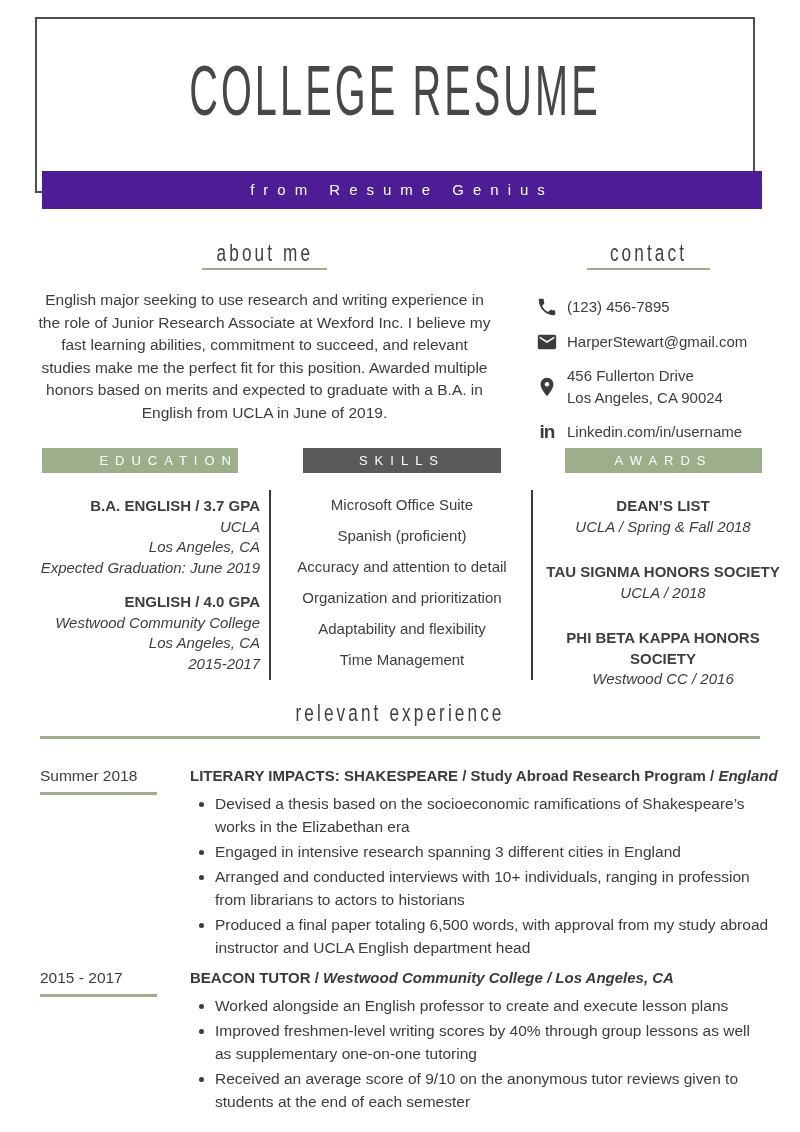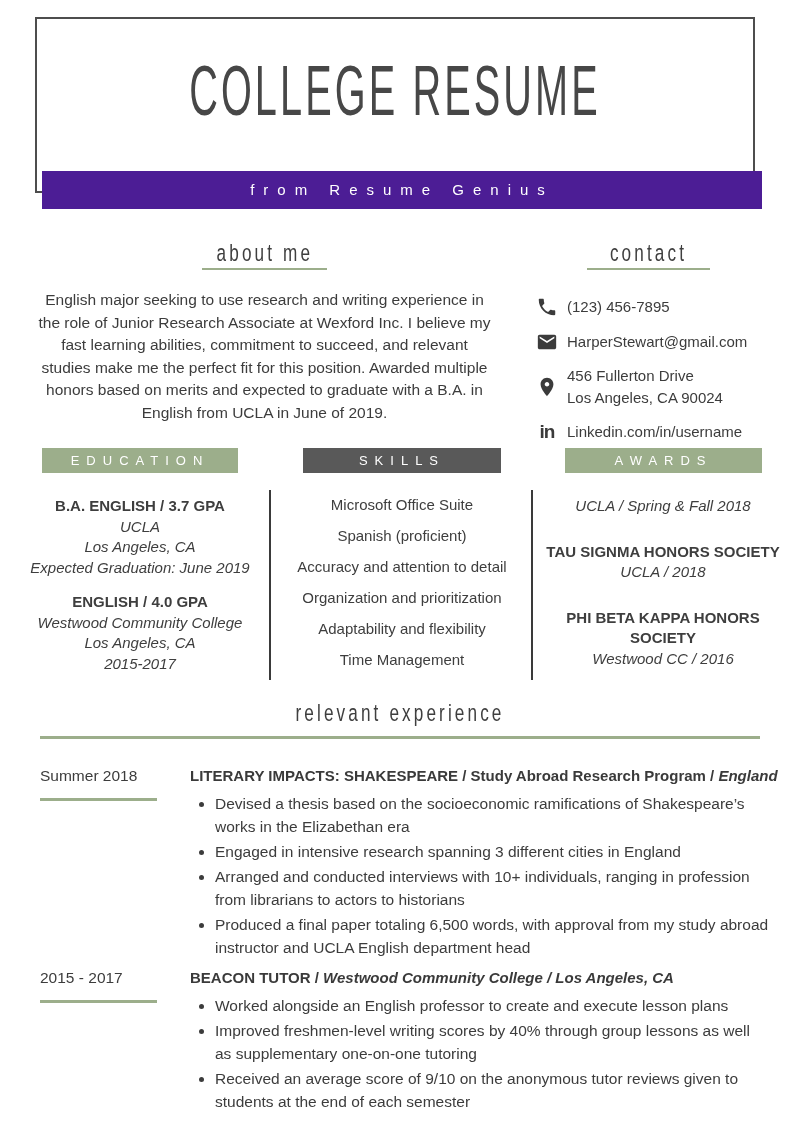--- a/index.html
+++ b/index.html
@@ -42,21 +42,21 @@
   .contact-list { margin-top:25px; padding-left:8px; }
   .c-row { display:flex; align-items:center; margin-bottom:11px; }
   .c-icon { width:22px; height:24px; flex-shrink:0; margin-right:9px; display:flex; align-items:center; justify-content:center; }
   .c-icon svg { width:22px; height:22px; fill:#3b3b3b; }
   .c-icon.linkedin { font-weight:bold; font-size:19px; color:#3b3b3b; letter-spacing:-1px; }
   .c-text { font-size:15px; line-height:22px; color:#3c3c3c; }
 
   
   .columns { position:absolute; left:0; top:448px; width:800px; height:245px; }
   .col { position:absolute; top:0; text-align:center; }
-  .col-education { left:20px; width:240px; }
+  .col-education { left:20px; width:240px;text-align:right; }
   .col-skills    { left:283px; width:238px; }
   .col-awards    { left:538px; width:250px; }
   .col-banner {
     height:25px; line-height:25px; color:#ffffff; font-size:13px;
     letter-spacing:7px; white-space:nowrap; overflow:hidden;
   }
   .banner-green { background:#9cae8b; }
   .banner-dark  { background:#595959; }
   .col-education .col-banner { margin:0 22px; }
   .col-skills .col-banner    { margin:0 20px 0 20px; }
@@ -75,21 +75,21 @@
   .v-divider.d2 { left:531px; }
 
   
   .experience { position:absolute; left:0; top:700px; width:800px; }
   .exp-rule { margin:11px 40px 0 40px; height:3px; background:#9cae8b; }
   .entry { display:flex; margin:28px 30px 0 40px; }
   .entry + .entry { margin-top:8px; }
   .entry-date { width:150px; flex-shrink:0; }
   .date-text {
     display:inline-block; font-size:15.5px; color:#3c3c3c;
-    border-bottom:3px solid #9cae8b; padding-bottom:13px; min-width:117px; box-sizing:border-box;
+    border-bottom:3px solid #9cae8b; padding-bottom:7px; min-width:117px; box-sizing:border-box;
   }
   .entry-body { flex:1; }
   .entry-title { font-size:15px; font-weight:bold; color:#3a3a3a; white-space:nowrap; }
   .entry-title .loc { font-style:italic; }
   ul.bullets { margin:8px 0 0 0; padding-left:25px; }
   ul.bullets li { font-size:15.5px; line-height:23px; margin-bottom:2px; color:#3c3c3c; }
 </style>
 </head>
 <body>
 
@@ -188,20 +188,21 @@
           <li>Adaptability and flexibility</li>
           <li>Time Management</li>
         </ul>
       </div>
     </div>
 
     <div class="col col-awards">
       <div class="col-banner banner-green">AWARDS</div>
       <div class="col-body">
         <div class="award-entry">
+          <div class="award-title">DEAN’S LIST</div>
           <div class="award-detail">UCLA / Spring &amp; Fall 2018</div>
         </div>
         <div class="award-entry">
           <div class="award-title">TAU SIGNMA HONORS SOCIETY</div>
           <div class="award-detail">UCLA / 2018</div>
         </div>
         <div class="award-entry">
           <div class="award-title">PHI BETA KAPPA HONORS SOCIETY</div>
           <div class="award-detail">Westwood CC / 2016</div>
         </div>

